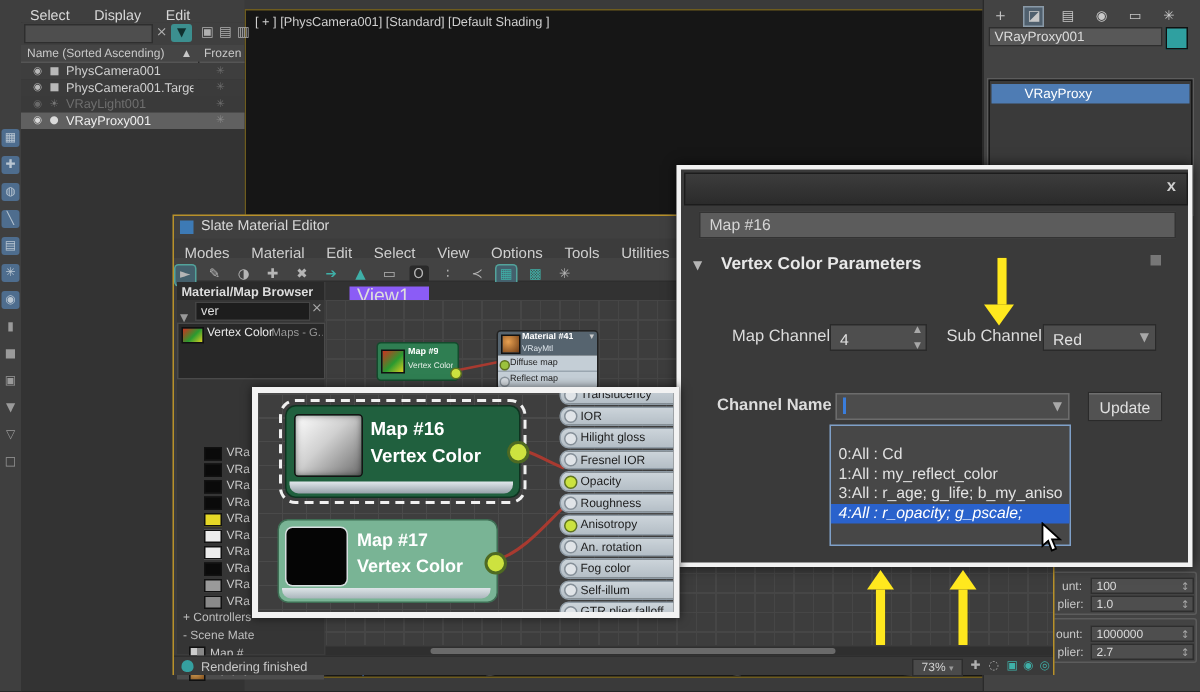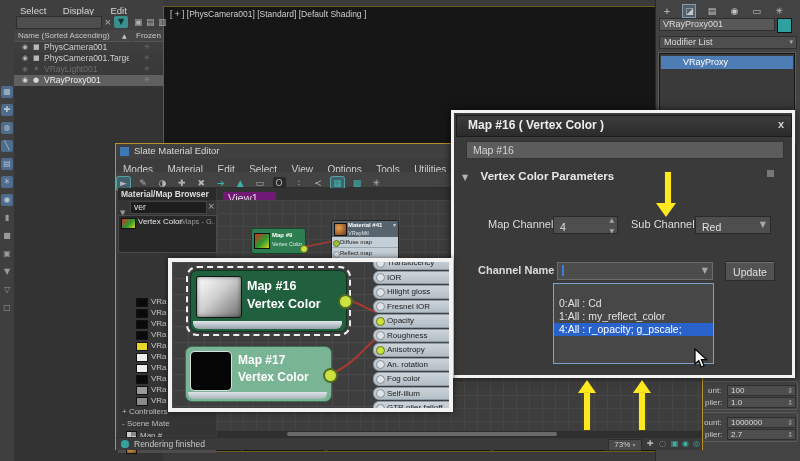--- a/index.html
+++ b/index.html
@@ -52,21 +52,21 @@
         padding-left:13px;white-space:nowrap;overflow:hidden;}
   .slot-dot{position:absolute;left:2px;top:1.5px;width:7px;height:7px;border-radius:50%;
             background:#e0e4e8;border:1px solid #858f98;}
   .slot-dot.on{background:#cbe23f;border-color:#5f7420;}
   
   #dlg{left:451px;top:110px;width:338px;height:262px;background:#3a3a3a;border:3px solid #f2f2f2;
        box-shadow:0 0 8px rgba(0,0,0,.7);}
   .dlg-lbl{font-size:11px;color:#dcdcdc;}
   .dd-item{height:13px;line-height:13px;font-size:10.5px;color:#e2e2e2;padding-left:5px;
            white-space:nowrap;overflow:hidden;}
-  .dd-sel{background:#2a62cc;color:#fff;}
+  .dd-sel{background:#2a62cc;color:#fff;font-style:italic;}
   
   .arrow-shaft{position:absolute;width:6px;background:#ffe81e;box-shadow:0 0 1px #8a7a00;}
   .ah{position:absolute;width:0;height:0;}
 </style>
 </head>
 <body>
 
 <div id="stage">
 
   <div class="a" style="left:163px;top:6px;width:492px;height:444px;background:#161616;border:1px solid #6e5c1e;">
@@ -153,24 +153,20 @@
     <div class="a" style="left:2px;top:0;width:140px;height:15px;">
       <span class="cp-tab g">+</span>
       <span class="cp-tab g" style="background:#50606e;box-shadow:0 0 0 1px #8a9aa8;">◪</span>
       <span class="cp-tab g">▤</span>
       <span class="cp-tab g">◉</span>
       <span class="cp-tab g">▭</span>
       <span class="cp-tab g">✳</span>
     </div>
     <div class="a cp-field nowrap" style="left:3px;top:18px;width:111px;height:11px;padding-left:3px;background:#585858;">VRayProxy001</div>
     <div class="a" style="left:121px;top:18px;width:13px;height:13px;background:#2fa0a0;border:1px solid #111;"></div>
-    <div class="a cp-field" style="left:3px;top:36px;width:132px;height:11px;padding-left:4px;">
-      <span>Modifier List</span>
-      <span class="a g" style="right:3px;top:0;font-size:7px;color:#aaa;">▾</span>
-    </div>
     <div class="a" style="left:3px;top:53px;width:134px;height:88px;background:#3a3a3a;border:1px solid #171717;box-shadow:0 0 0 1px #5c5c5c;">
       <div style="margin:2px 1px;height:13px;background:#4e7cb4;color:#fff;font-size:9px;line-height:13px;padding-left:22px;">VRayProxy</div>
     </div>
     <div class="a" style="left:6px;top:146px;width:132px;height:12px;">
       <span class="g" style="font-size:9px;color:#b8b8b8;margin-right:6px;">+</span>
       <span class="g" style="font-size:9px;color:#cfe0ee;background:#3f5a74;padding:0 2px;border-radius:2px;margin-right:6px;">▣</span>
       <span class="g" style="font-size:9px;color:#b8b8b8;margin-right:6px;">◫</span>
       <span class="g" style="font-size:9px;color:#b8b8b8;margin-right:6px;">▢</span>
       <span class="g" style="font-size:9px;color:#b8b8b8;">▨</span>
     </div>
@@ -299,21 +295,21 @@
         <span class="a" style="left:8px;top:1px;width:9px;height:9px;background:repeating-conic-gradient(#888 0% 25%, #ccc 0% 50%);border:1px solid #111;"></span>
         <span class="a nowrap" style="left:22px;top:0;width:60px;">Map #</span>
       </div>
       <div class="br-row" style="top:254px;background:#4c4c4c;">
         <span class="a" style="left:8px;top:1px;width:9px;height:9px;background:radial-gradient(circle at 35% 35%,#e8b060,#7a4a1a);border:1px solid #111;"></span>
         <span class="a nowrap" style="left:22px;top:0;width:60px;color:#e8e8e8;">Materia</span>
       </div>
     </div>
 
     <div class="a" style="left:101px;top:44px;width:485px;height:12px;background:#323232;">
-      <span style="display:inline-block;margin-left:6px;width:48px;height:12px;background:#701a75;font-size:11px;line-height:12px;color:#ddd;padding-left:5px;">View1</span>
+      <span style="display:inline-block;margin-left:16px;width:48px;height:12px;background:#8b5cf6;font-size:13px;line-height:12px;color:#ddd;padding-left:5px;">View1</span>
     </div>
     <div class="a grid" style="left:101px;top:56px;width:485px;height:230px;overflow:hidden;">
       <svg class="a" width="485" height="230" style="left:0;top:0;pointer-events:none;">
         <path d="M87,47 C 97,45 107,43 117,41" stroke="#a83a30" stroke-width="1.6" fill="none"></path>
       </svg>
 
       <div class="a" style="left:34px;top:28px;width:53px;height:24px;background:#2f7e52;border:1px solid #144a2c;border-radius:3px;">
         <span class="a" style="left:2px;top:4px;width:14px;height:14px;border:1px solid #111;background:linear-gradient(135deg,#d03020 0%,#2a9a30 55%,#ddd020 100%);"></span>
         <span class="n-title nowrap" style="left:20px;top:3px;font-size:6px;">Map #9</span>
         <span class="a nowrap" style="left:20px;top:12px;font-size:5.5px;color:#e4eee6;">Vertex Color</span>
@@ -352,21 +348,20 @@
       <span class="a g" style="left:531px;top:1px;font-size:8px;color:#b0b0b0;">✚</span>
       <span class="a g" style="left:543px;top:1px;font-size:8px;color:#b0b0b0;">◌</span>
       <span class="a g" style="left:555px;top:1px;font-size:8px;color:#3fb0a8;">▣</span>
       <span class="a g" style="left:566px;top:1px;font-size:8px;color:#3fb0a8;">◉</span>
       <span class="a g" style="left:577px;top:1px;font-size:8px;color:#3fb0a8;">◎</span>
     </div>
   </div>
 
   <div class="a" id="dlg">
     <div class="a" style="left:2px;top:2px;width:334px;height:20px;background:linear-gradient(#3c3c3c,#2b2b2b);border:1px solid #1c1c1c;">
-      <span class="a nowrap" style="left:11px;top:2px;font-size:12px;font-weight:bold;color:#ededed;">Map #16  ( Vertex Color )</span>
       <span class="a" style="right:7px;top:2px;font-size:11px;font-weight:bold;color:#cfcfcf;">x</span>
     </div>
     <div class="a nowrap" style="left:12px;top:28px;width:310px;height:16px;background:#5c5c5c;border:1px solid #333;
                 font-size:10.5px;line-height:16px;color:#d5d5d5;padding-left:6px;">Map #16</div>
     <div class="a" style="left:8px;top:53px;width:322px;height:14px;">
       <span class="g" style="font-size:8px;color:#b5b5b5;">▼</span>
       <span style="font-size:11.5px;font-weight:bold;color:#e8e8e8;margin-left:8px;">Vertex Color Parameters</span>
       <span class="a" style="right:10px;top:4px;width:7px;height:7px;background:#777;"></span>
     </div>
 
@@ -389,20 +384,21 @@
     </div>
     <div class="a" style="left:271px;top:148px;width:48px;height:18px;background:#525252;border:1px solid #2a2a2a;
                 box-shadow:inset 0 1px 0 #6e6e6e;text-align:center;">
       <span style="font-size:10.5px;line-height:18px;color:#e0e0e0;">Update</span>
     </div>
 
     <div class="a" style="left:99px;top:170px;width:159px;height:79px;background:#474747;border:1px solid #7fa0c8;">
       <div class="dd-item"></div>
       <div class="dd-item">0:All : Cd</div>
       <div class="dd-item">1:All : my_reflect_color</div>
+      <div class="dd-item">3:All : r_age; g_life; b_my_aniso</div>
       <div class="dd-item dd-sel">4:All : r_opacity; g_pscale;</div>
     </div>
   </div>
 
   <div class="a grid2" id="inset">
     <svg class="a" width="277" height="146" style="left:0;top:0;pointer-events:none;">
       <path d="M177,38 C 188,42 196,47 204,50" stroke="#a83a30" stroke-width="2" fill="none"></path>
       <path d="M160,111 C 178,105 193,86 204,76" stroke="#a83a30" stroke-width="2" fill="none"></path>
     </svg>
 

